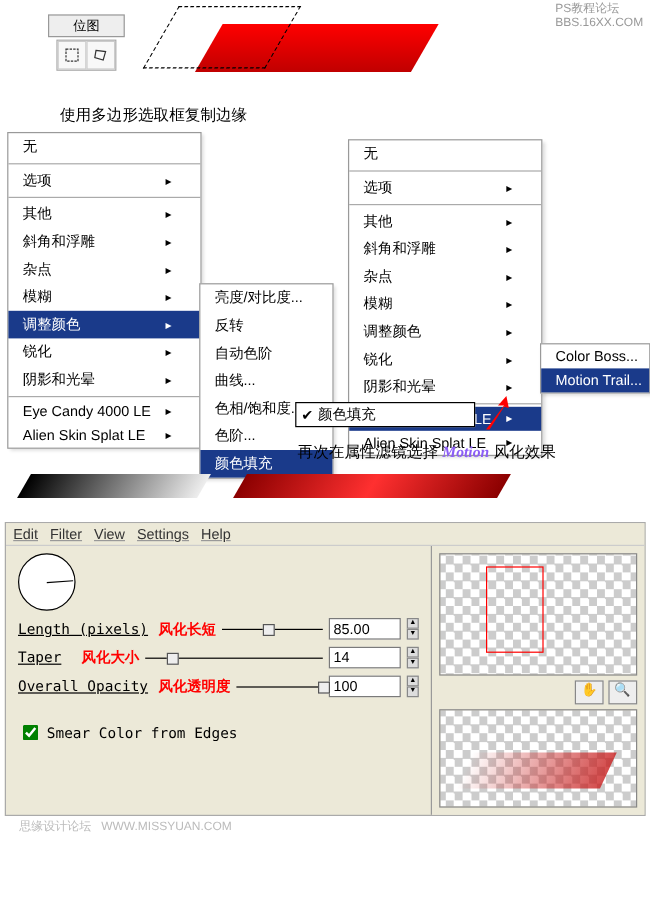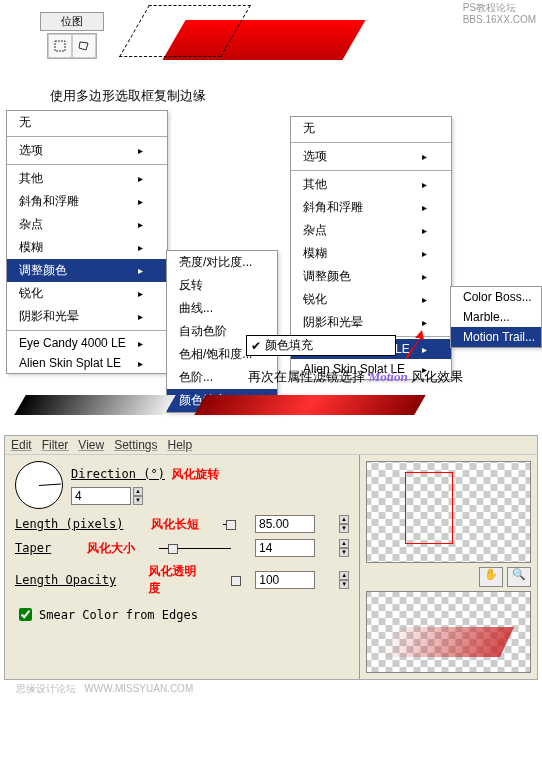--- a/index.html
+++ b/index.html
@@ -200,21 +200,21 @@
     font-size: 12px;
     padding: 1px 3px;
     border: 1px solid #7a7a7a;
     background: #fff;
   }
   .red-label { color: red; font-weight: bold; }
   .slider-row {
     margin-top: 6px;
     display: flex;
     align-items: center;
-    gap: 24px;
+    gap: 5px;
   }
   .slider-label {
     width: 112px;
     text-decoration: underline;
     font-family: monospace;
     font-size: 12px;
   }
   .slider-track {
     flex: 1;
     height: 1px;
@@ -236,21 +236,21 @@
     flex-direction: column;
   }
   .spin div {
     font-size: 6px;
     line-height: 7px;
     border: 1px solid #888;
     background: #ddd;
     text-align: center;
   }
   .checkbox-row {
-    margin-top: 8px;
+    margin-top: 20px;
     display: flex;
     align-items: center;
     gap: 4px;
   }
   .checkbox-row input { accent-color: green; }
   .dlg-right {
     width: 165px;
     border-left: 1px solid #999;
     background: #ece9d8;
     padding: 6px;
@@ -343,25 +343,25 @@
       <div class="menu-item arrow">斜角和浮雕</div>
       <div class="menu-item arrow">杂点</div>
       <div class="menu-item arrow">模糊</div>
       <div class="menu-item hi arrow">调整颜色</div>
       <div class="menu-item arrow">锐化</div>
       <div class="menu-item arrow">阴影和光晕</div>
       <div class="menu-sep"></div>
       <div class="menu-item arrow">Eye Candy 4000 LE</div>
       <div class="menu-item arrow">Alien Skin Splat LE</div>
     </div>
-  <div class="menu-col" id="menu2" style="left:166px;top:140px;width:110px">
+  <div class="menu-col" id="menu2" style="left:166px;top:126px;width:110px">
       <div class="menu-item">亮度/对比度...</div>
       <div class="menu-item">反转</div>
+      <div class="menu-item">自动色阶</div>
       <div class="menu-item">曲线...</div>
-      <div class="menu-item">自动色阶</div>
       <div class="menu-item">色相/饱和度...</div>
       <div class="menu-item">色阶...</div>
       <div class="menu-item hi">颜色填充</div>
     </div>
   <div class="menu-col" id="menu3" style="left:290px;top:6px;width:160px">
       <div class="menu-item">无</div>
       <div class="menu-sep"></div>
       <div class="menu-item arrow">选项</div>
       <div class="menu-sep"></div>
       <div class="menu-item arrow">其他</div>
@@ -370,21 +370,20 @@
       <div class="menu-item arrow">模糊</div>
       <div class="menu-item arrow">调整颜色</div>
       <div class="menu-item arrow">锐化</div>
       <div class="menu-item arrow">阴影和光晕</div>
       <div class="menu-sep"></div>
       <div class="menu-item hi arrow">Eye Candy 4000 LE</div>
       <div class="menu-item arrow">Alien Skin Splat LE</div>
     </div>
   <div class="menu-col" id="menu4" style="left:450px;top:176px;width:90px">
       <div class="menu-item">Color Boss...</div>
-      <div class="menu-item">Marble...</div>
       <div class="menu-item hi">Motion Trail...</div>
     </div>
 
   <div class="dropdown-bar">
     <span class="check">✔</span>
     <span>颜色填充</span>
   </div>
 
   <svg class="red-arrow-svg" viewBox="0 0 30 30">
     <path d="M5 28 L20 8 L15 8 L22 0 L24 10 L20 9 L8 28 Z" fill="red"></path>
@@ -399,33 +398,20 @@
   <div class="strip black"></div>
   <div class="strip red"></div>
 </div>
 
 <div class="dialog">
   <div class="dlg-menu" id="dlgmenu"><span>Edit</span><span>Filter</span><span>View</span><span>Settings</span><span>Help</span></div>
   <div class="dlg-body">
     <div class="dlg-left">
       <div class="dir-row">
         <div class="dir-circle"></div>
-        <div>
-          <div>
-            <span style="font-family:monospace;text-decoration:underline">Direction (°)</span>
-            &nbsp;<span class="red-label">风化旋转</span>
-          </div>
-          <div style="display:flex;align-items:center;gap:2px;margin-top:4px">
-            <input class="num-input" value="4" style="">
-            <div class="spin">
-                <div>▲</div>
-                <div>▼</div>
-              </div>
-          </div>
-        </div>
       </div>
 
       <div class="slider-row">
         <span class="slider-label">Length (pixels)</span>
         <span class="red-label">风化长短</span>
         <div class="slider-track" style="--pos:40%">
             <style>.slider-track::after{left:var(--pos,50%)}</style>
           </div>
         <input class="num-input" value="85.00" style="">
         <div class="spin">
@@ -439,21 +425,21 @@
         <span class="red-label">风化大小</span>
         <div class="slider-track" style="--pos:12%"></div>
         <input class="num-input" value="14" style="">
         <div class="spin">
             <div>▲</div>
             <div>▼</div>
           </div>
       </div>
 
       <div class="slider-row">
-        <span class="slider-label">Length Opacity</span>
+        <span class="slider-label">Overall Opacity</span>
         <span class="red-label">风化透明度</span>
         <div class="slider-track" style="--pos:95%"></div>
         <input class="num-input" value="100" style="">
         <div class="spin">
             <div>▲</div>
             <div>▼</div>
           </div>
       </div>
 
       <div class="checkbox-row">

